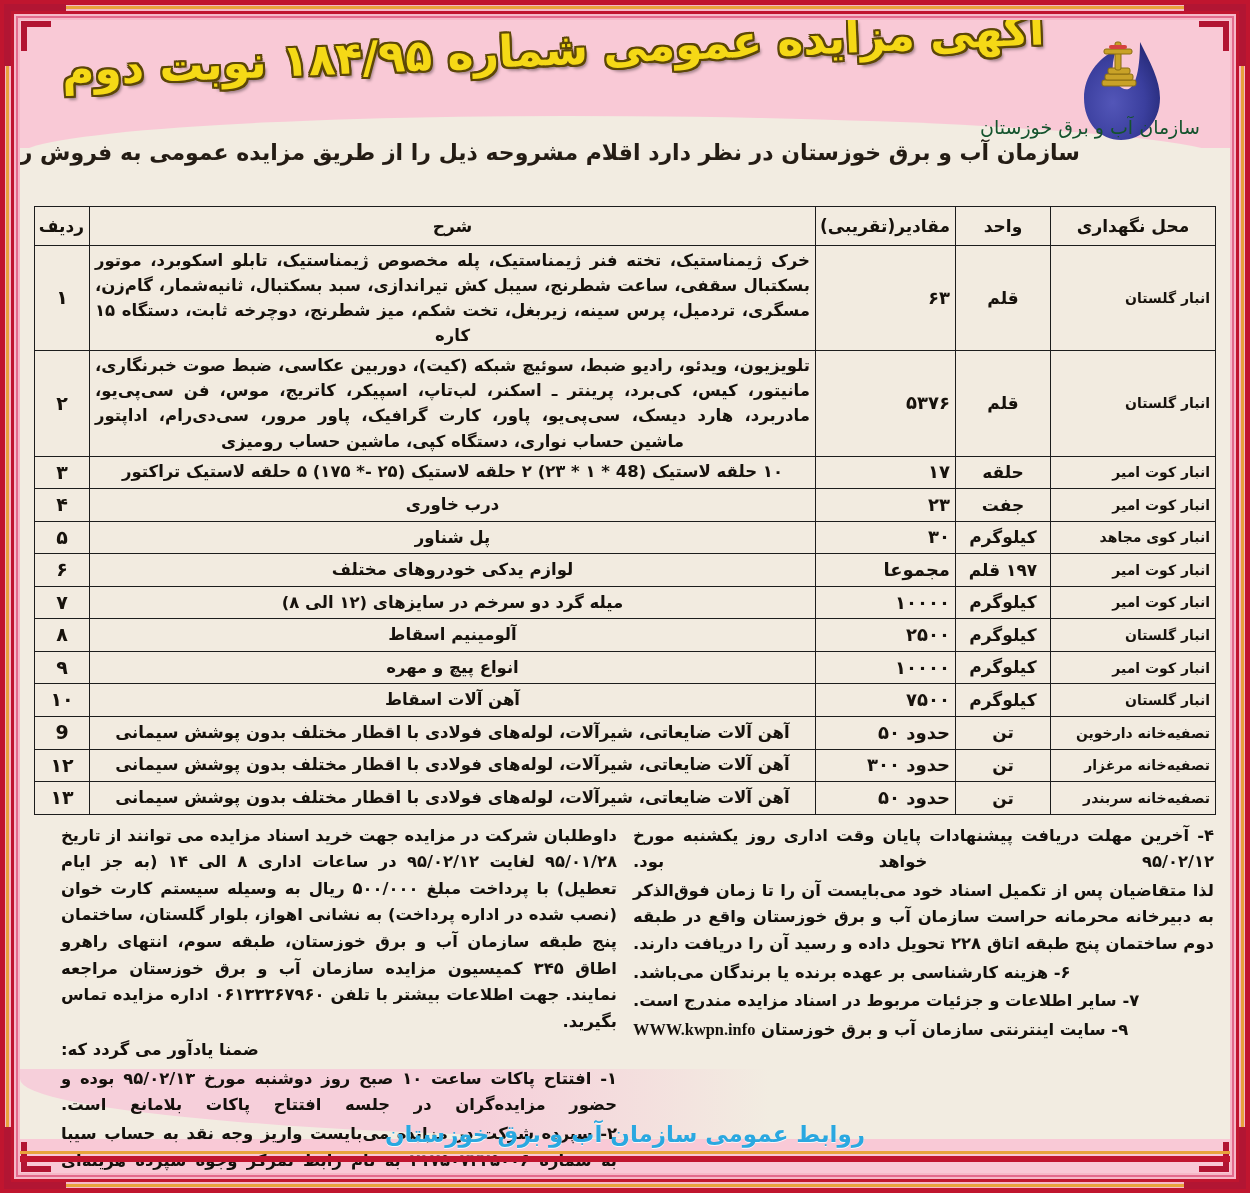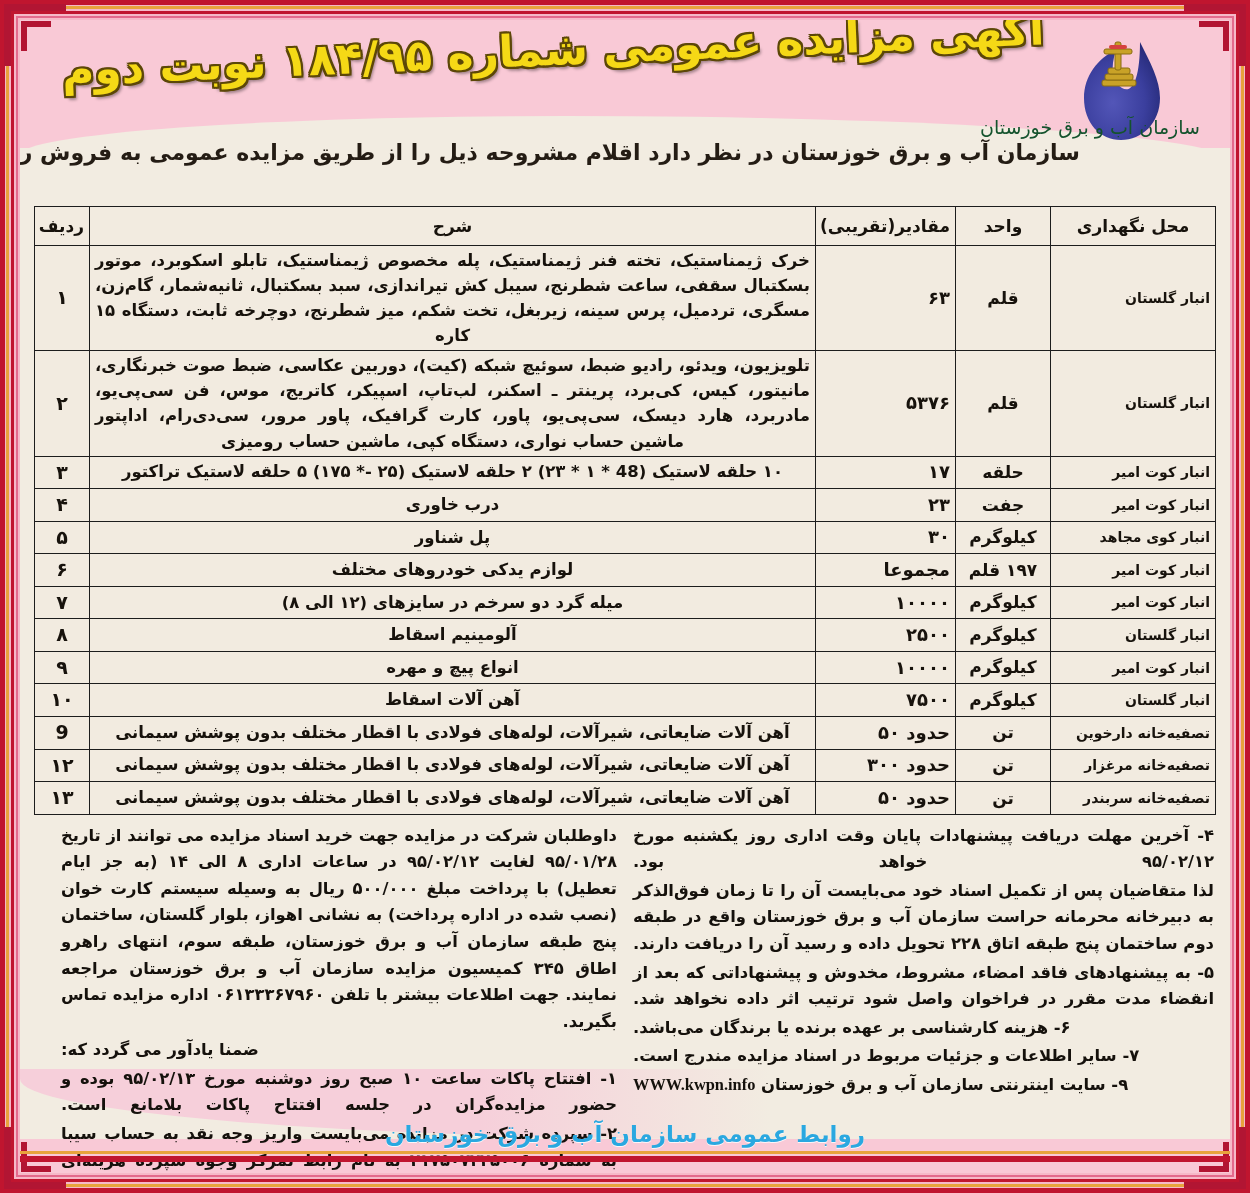--- a/index.html
+++ b/index.html
@@ -395,21 +395,20 @@
             </tr>
           </tbody>
       </table>
     </div>
 
     <div class="notes">
 
       <div class="col col-left">
         <p>۴- آخرین مهلت دریافت پیشنهادات پایان وقت اداری روز یکشنبه مورخ ۹۵/۰۲/۱۲ خواهد بود.</p>
         <p>لذا متقاضیان پس از تکمیل اسناد خود می‌بایست آن را تا زمان فوق‌الذکر به دبیرخانه محرمانه حراست سازمان آب و برق خوزستان واقع در طبقه دوم ساختمان پنج طبقه اتاق ۲۲۸ تحویل داده و رسید آن را دریافت دارند.</p>
-        <p>۵- به پیشنهادهای فاقد امضاء، مشروط، مخدوش و پیشنهاداتی که بعد از انقضاء مدت مقرر در فراخوان واصل شود ترتیب اثر داده نخواهد شد.</p>
         <p class="last">۶- هزینه کارشناسی بر عهده برنده یا برندگان می‌باشد.</p>
         <p class="last">۷- سایر اطلاعات و جزئیات مربوط در اسناد مزایده مندرج است.</p>
         <p class="last">
           <span>۹- سایت اینترنتی سازمان آب و برق خوزستان</span>
           <span class="latin">WWW.kwpn.info</span>
         </p>
       </div>
 
       <div class="col col-right">
         <p>داوطلبان شرکت در مزایده جهت خرید اسناد مزایده می توانند از تاریخ ۹۵/۰۱/۲۸ لغایت ۹۵/۰۲/۱۲ در ساعات اداری ۸ الی ۱۴ (به جز ایام تعطیل) با پرداخت مبلغ ۵۰۰/۰۰۰ ریال به وسیله سیستم کارت خوان (نصب شده در اداره پرداخت) به نشانی اهواز، بلوار گلستان، ساختمان پنج طبقه سازمان آب و برق خوزستان، طبقه سوم، انتهای راهرو اطاق ۳۴۵ کمیسیون مزایده سازمان آب و برق خوزستان مراجعه نمایند. جهت اطلاعات بیشتر با تلفن ۰۶۱۳۳۳۶۷۹۶۰ اداره مزایده تماس بگیرید.</p>

